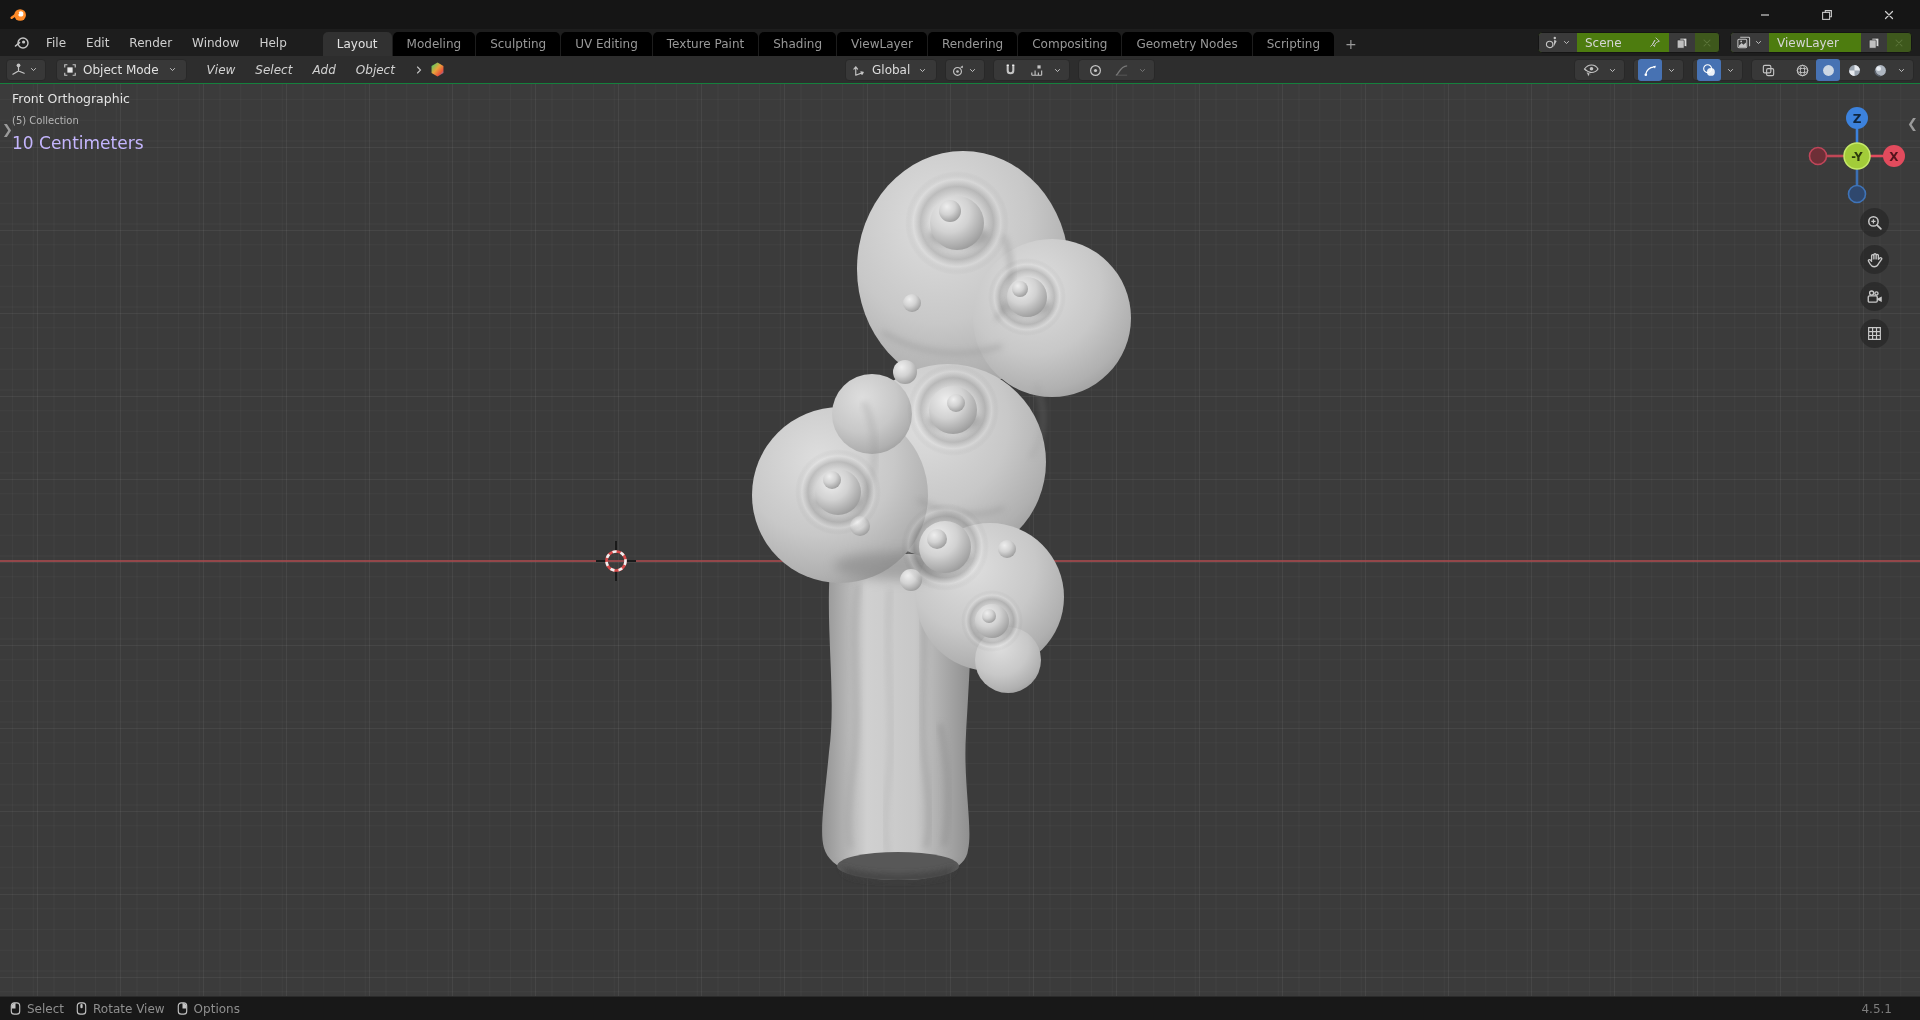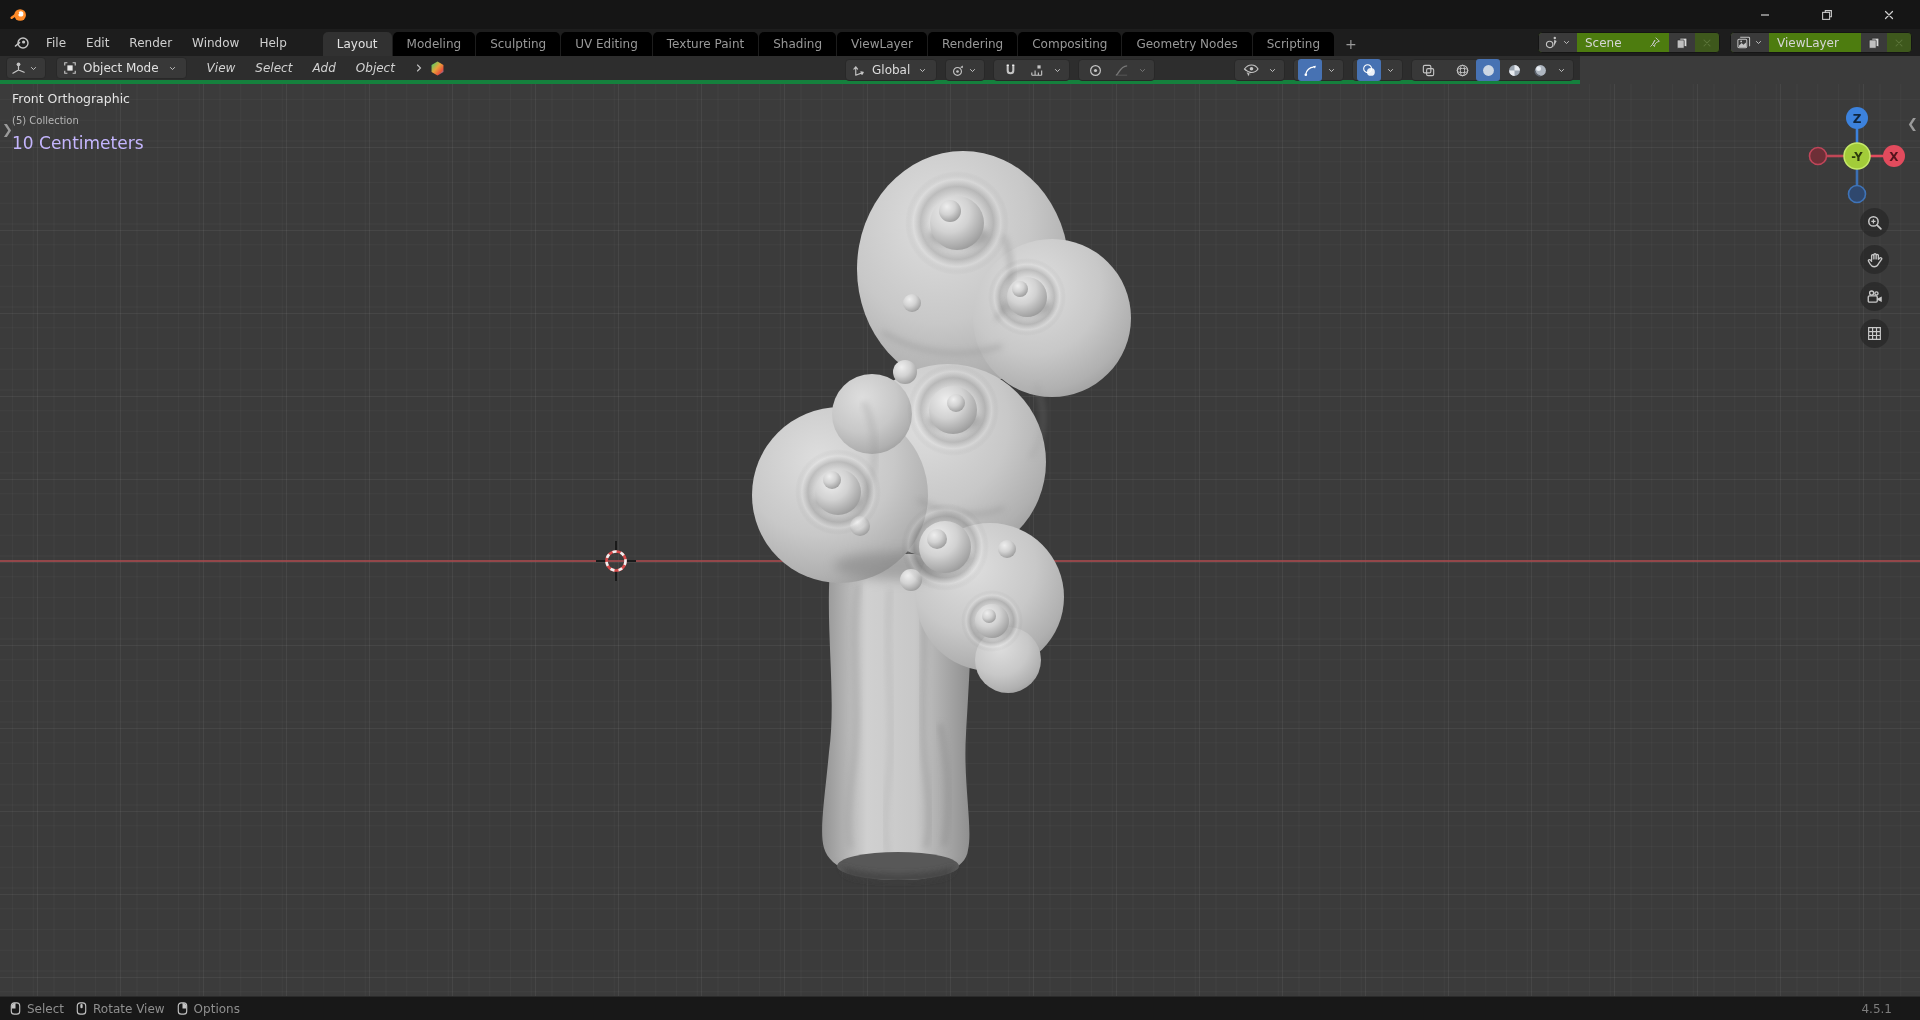--- a/index.html
+++ b/index.html
@@ -25,21 +25,21 @@
   .tab-add{padding:4px 10px;color:#9a9a9a;font-size:14px;display:flex;align-items:center;}
   #topbar-right{margin-left:auto;display:flex;align-items:center;gap:10px;padding-right:8px;}
   .id-field{display:flex;align-items:center;height:21px;border-radius:4px;overflow:hidden;background:#4d7c0f;border:1px solid #151515;}
   .id-field .seg-icon{display:flex;align-items:center;gap:2px;background:#3a3a3a;height:100%;padding:0 5px;}
   .id-field .seg-name{display:flex;align-items:center;gap:6px;padding:0 8px;color:#d6d6d6;min-width:92px;height:100%;}
   .id-field .seg-btns{display:flex;align-items:center;height:100%;}
   .id-field .seg-btns .sbtn{background:#3a3a3a;height:100%;display:flex;align-items:center;padding:0 6px;}
   .id-field .seg-btns .sbtn.dim{background:#2e2e2e;color:#6d6d6d;}
 
   
-  #toolheader{position:absolute;left:0;top:56px;width:1580px;height:28px;background:#2d2d2d;display:flex;align-items:center;border-bottom:4px solid #15803d;}
+  #toolheader{position:absolute;left:0;top:56px;width:1920px;height:28px;background:#2d2d2d;display:flex;align-items:center;border-bottom:1px solid #15803d;}
   .th-group{display:flex;align-items:center;background:#383838;border:1px solid #282828;border-radius:4px;height:22px;padding:0 4px;margin-left:6px;}
   .th-menus{display:flex;align-items:center;margin-left:10px;font-style:italic;}
   .th-menu{padding:0 10px;color:#d2d2d2;height:22px;display:flex;align-items:center;border-radius:3px;}
   .th-center{position:absolute;left:845px;top:3px;display:flex;align-items:center;gap:8px;}
   .th-right{position:absolute;right:6px;top:3px;display:flex;align-items:center;gap:8px;}
   .tgl{display:flex;align-items:center;justify-content:center;height:22px;min-width:24px;border-radius:3px;}
   .tgl.on{background:#4772b3;color:#fff;}
   .chev{display:flex;align-items:center;padding:0 2px;color:#b9b9b9;}
   .dim{opacity:.45;}
   .mode-label{color:#e0e0e0;padding:0 6px;}

